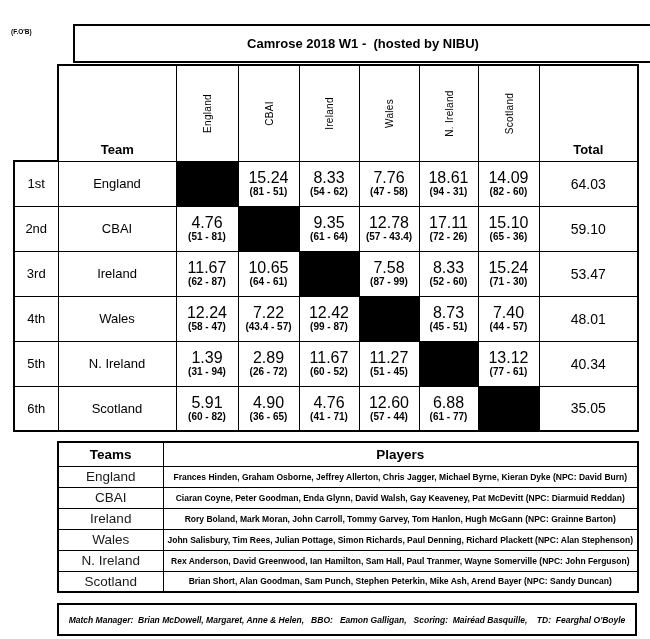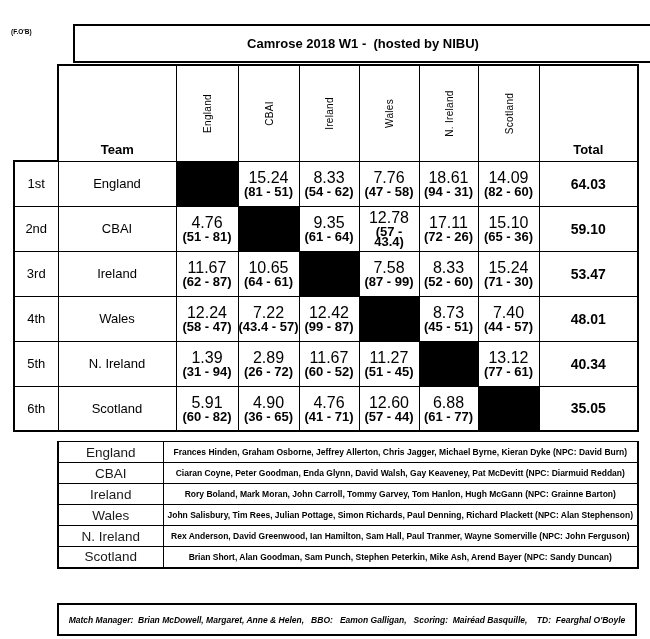--- a/index.html
+++ b/index.html
@@ -32,39 +32,39 @@
   table { border-collapse: collapse; table-layout: fixed; }
   #xtable td, #xtable th {
     border: 1px solid #000; padding: 0;
     text-align: center; vertical-align: middle;
     overflow: hidden;
   }
   #xtable .nob { border: none; background: transparent; }
   .bt2 { border-top: 2px solid #000 !important; }
   .bb2 { border-bottom: 2px solid #000 !important; }
   .bl2 { border-left: 2px solid #000 !important; }
-  .br2 { border-right: 2px solid #000 !important; font-weight: bold; }
+  .br2 { border-right: 2px solid #000 !important; }
 
   #xtable tr.hdr { height: 96px; }
   #xtable tr.r { height: 45px; }
 
   #xtable th { font-weight: bold; background: #fff; }
   #xtable .teamh, #xtable .totalh {
     vertical-align: bottom; font-size: 13px; padding-bottom: 4px;
   }
   #xtable .opp { vertical-align: middle; }
   .vtext {
     transform: rotate(-90deg);
     white-space: nowrap;
     font-size: 10px; font-weight: normal;
     letter-spacing: 0.3px;
   }
   #xtable td.rank, #xtable td.team { font-size: 13px; }
   #xtable td.sc .s { font-size: 16px; line-height: 16px; }
-  #xtable td.sc .d { font-size: 13px; font-weight: bold; line-height: 10px; margin-top: 1px; }
+  #xtable td.sc .d { font-size: 10px; font-weight: bold; line-height: 10px; margin-top: 1px; }
   #xtable td.diag { background: #000; }
   #xtable td.tot { font-size: 14px; }
 
   
   #ptable-wrap { left: 57px; top: 441px; }
   #ptable { width: 580px; }
   #ptable td, #ptable th {
     border: 1px solid #000; padding: 0;
     text-align: center; vertical-align: middle; overflow: hidden;
   }
@@ -294,20 +294,24 @@
     </table>
 </div>
 
 <div id="ptable-wrap" class="abs">
   <table id="ptable">
     <colgroup>
         <col style="width:105px">
         <col style="width:475px">
       </colgroup>
     <tbody>
+        <tr class="phdr">
+      <th class="bt2 bl2">Teams</th>
+      <th class="bt2 br2">Players</th>
+    </tr>
     <tr class="pr">
       <td class="pteam bl2">England</td>
       <td class="pplayers br2">Frances Hinden, Graham Osborne, Jeffrey Allerton, Chris Jagger, Michael Byrne, Kieran Dyke (NPC: David Burn)</td>
     </tr>
     <tr class="pr">
       <td class="pteam bl2">CBAI</td>
       <td class="pplayers br2">Ciaran Coyne, Peter Goodman, Enda Glynn, David Walsh, Gay Keaveney, Pat McDevitt (NPC: Diarmuid Reddan)</td>
     </tr>
     <tr class="pr">
       <td class="pteam bl2">Ireland</td>

